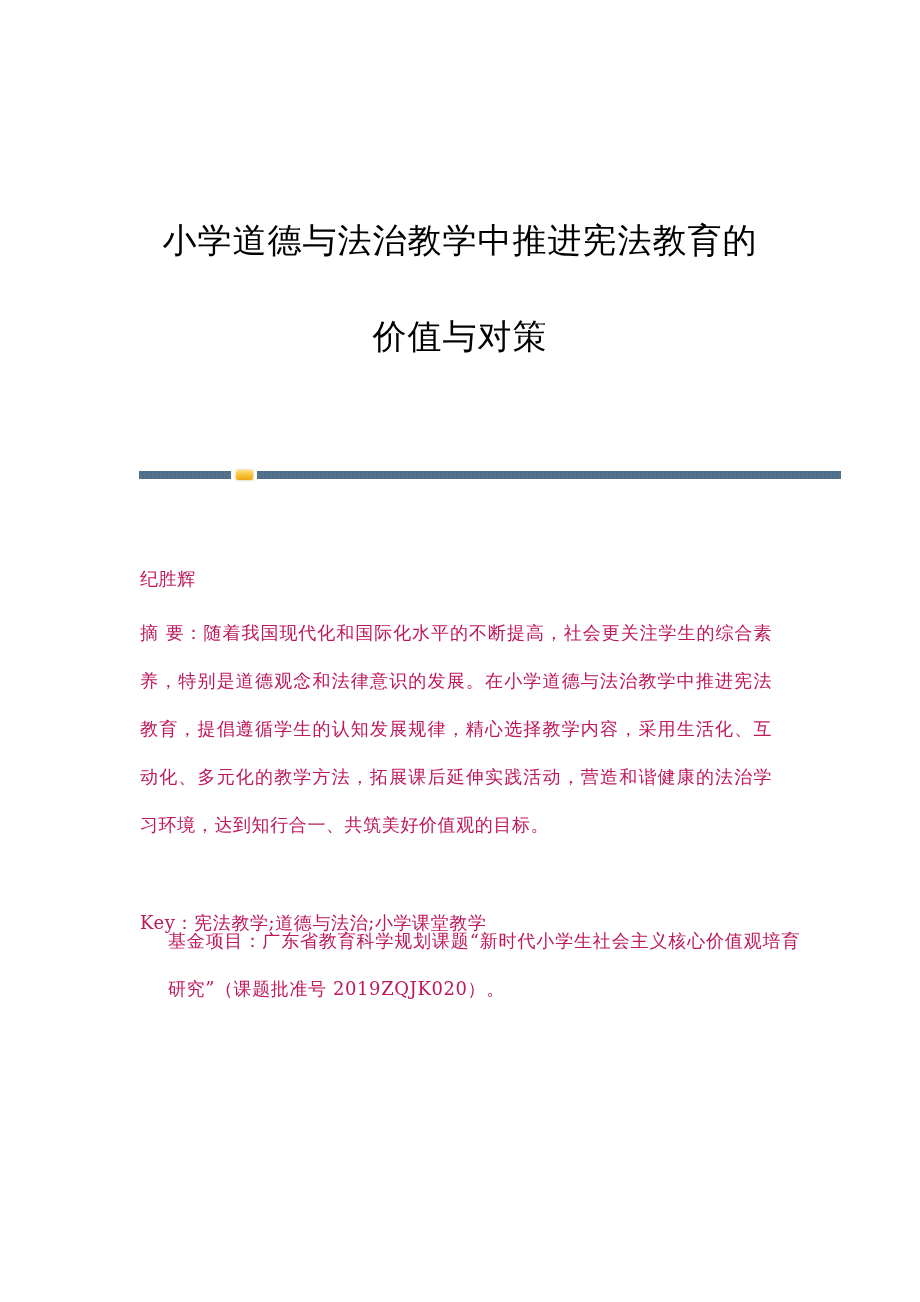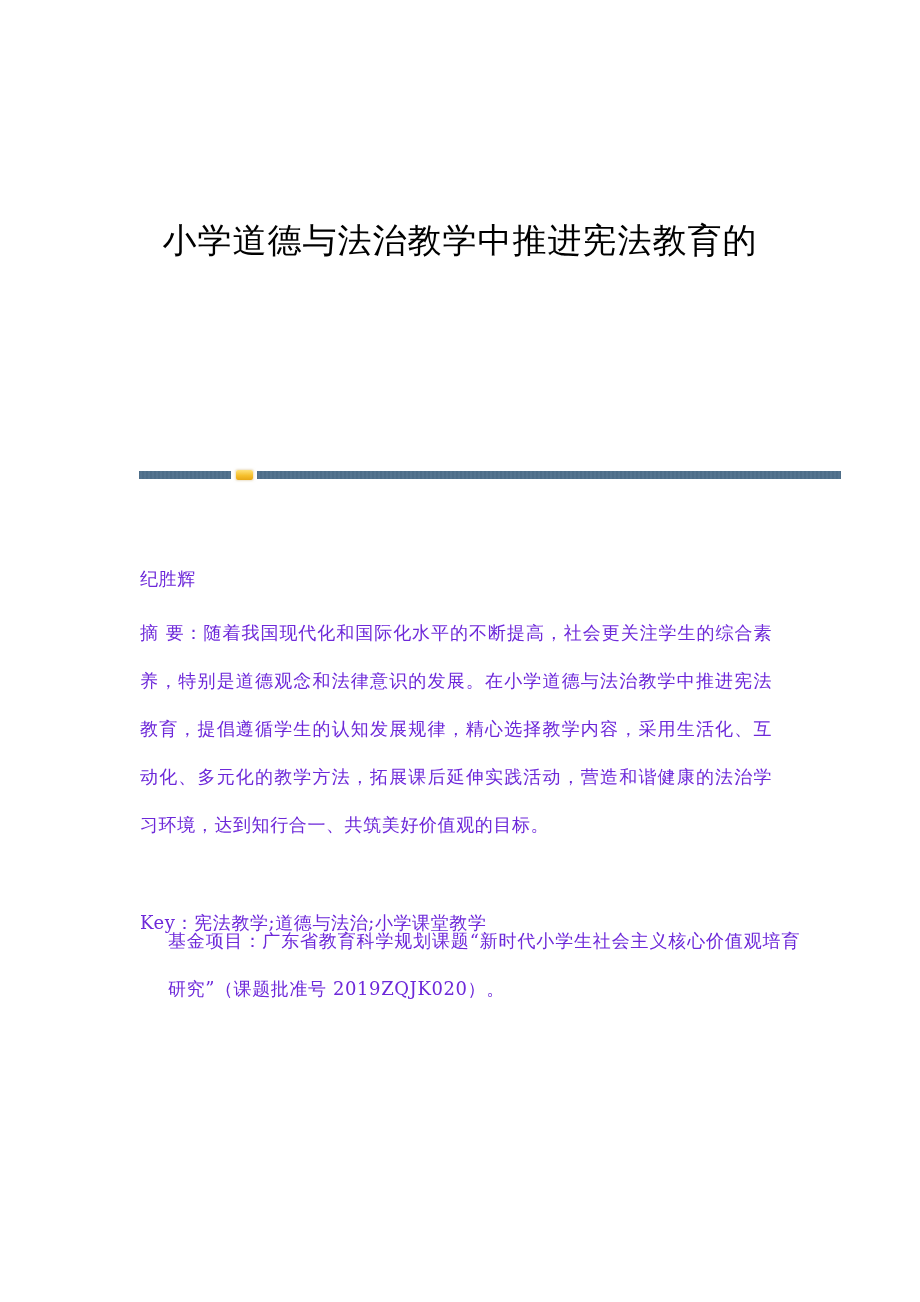--- a/index.html
+++ b/index.html
@@ -62,40 +62,41 @@
       height: 10px;
       border-radius: 2px;
       background: linear-gradient(180deg, #ffe27a 0%, #f6c02e 55%, #e8a816 100%);
       box-shadow: 0 0 2px 1px rgba(220,200,160,0.55);
     }
 
     .body-text {
       position: absolute;
       left: 140px;
       width: 632px;
-      color: #6d28d9;
+      color: #be185d;
       font-size: 18px;
       line-height: 48px;
       margin: 0;
       text-align: justify;
       text-align-last: left;
       letter-spacing: 0.6px;
     }
     .author { top: 555px; }
     .abstract { top: 609px; }
     .keywords { top: 899px; }
     .fund { top: 917px; margin-left: 28px; }
     .para1 { top: 1019px; }
   </style>
 </head>
 <body>
 
 <div class="page">
 
   <h1 class="title line1">小学道德与法治教学中推进宪法教育的</h1>
+  <h1 class="title line2">价值与对策</h1>
 
   <div class="divider">
     <div class="bar left"></div>
     <div class="gem"></div>
     <div class="bar right"></div>
   </div>
 
   <p class="body-text author">纪胜辉</p>
 
   <p class="body-text abstract"><span>摘 要：</span><span>随着我国现代化和国际化水平的不断提高，社会更关注学生的综合素养，特别是道德观念和法律意识的发展。在小学道德与法治教学中推进宪法教育，提倡遵循学生的认知发展规律，精心选择教学内容，采用生活化、互动化、多元化的教学方法，拓展课后延伸实践活动，营造和谐健康的法治学习环境，达到知行合一、共筑美好价值观的目标。</span></p>

